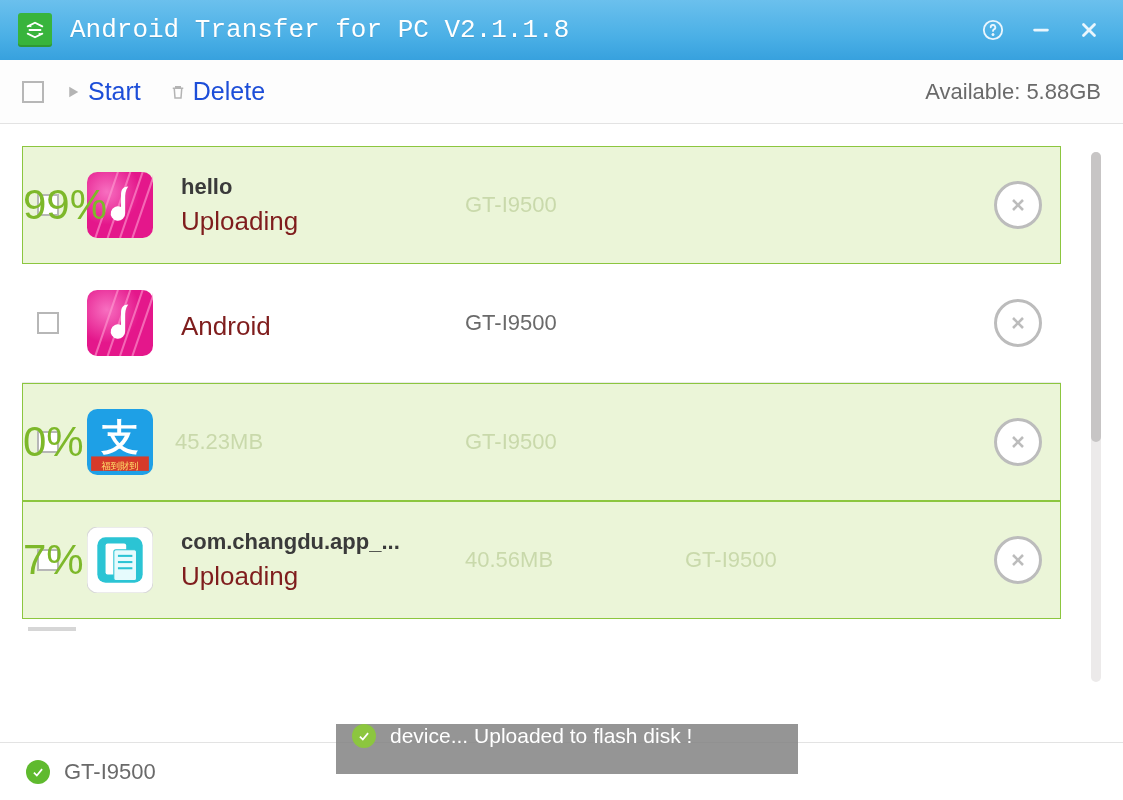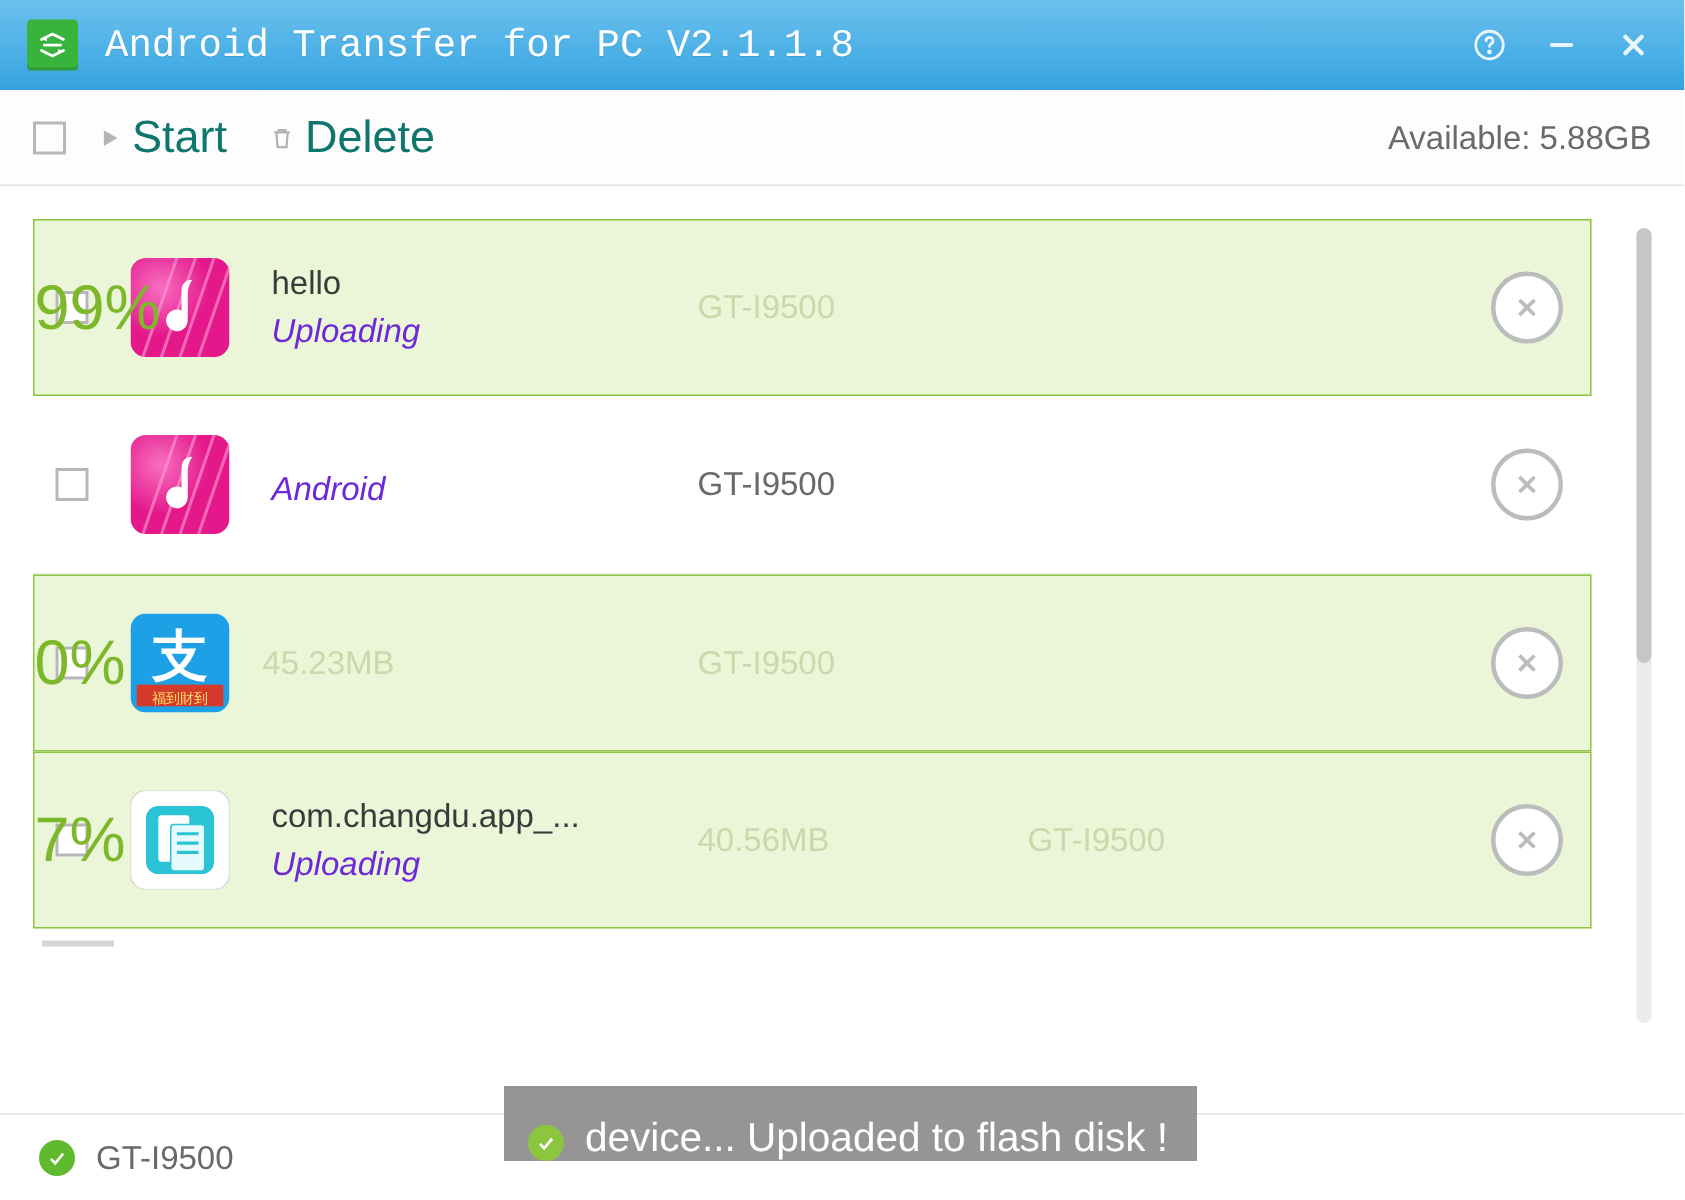--- a/index.html
+++ b/index.html
@@ -33,21 +33,21 @@
     border-bottom: 1px solid #e3e3e3;
     display:flex; align-items:center;
     padding: 0 22px;
     background:#fdfdfd;
   }
   .toolbar .check {
     width:22px; height:22px; border:2px solid #b7b7b7; margin-right:20px; cursor:pointer;
   }
   .toolbar .tbtn {
     display:flex; align-items:center;
-    color:#0f766e; font-size:30px; margin-right:28px; cursor:pointer;
+    color:#1d4ed8; font-size:25px; margin-right:28px; cursor:pointer;
   }
   .toolbar .tbtn svg { width:18px; height:18px; margin-right:6px; }
   .toolbar .right { margin-left:auto; color:#6a6a6a; font-size:22px; }
 
   
   .list-wrap { position:relative; height: calc(800px - 60px - 64px - 58px); padding: 22px 12px 10px 22px; }
   .scrollbar { position:absolute; right:22px; top:28px; width:10px; height:530px; background:#eceaea; border-radius:5px; }
   .scrollthumb { position:absolute; left:0; top:0; width:10px; height:290px; background:#c7c5c5; border-radius:5px; }
 
   .row {
@@ -60,22 +60,22 @@
     margin-right:50px;
   }
   .row.active {
     border:1px solid #8cc63f;
     background: #ebf5d8;
   }
   .row .check { width:22px; height:22px; border:2px solid #b7b7b7; margin-left:14px; cursor:pointer; background:#fff; }
   .row .icon { width:66px; height:66px; border-radius:10px; margin-left:4px; }
   .row .icon svg { width:100%; height:100%; }
   .row .namecol { padding-left:6px; }
-  .row .name { font-size:22px; color:#3a3a3a; font-weight:400; }
-  .row .status { font-size:22px; color:#6d28d9; margin-top:6px;font-style:italic; }
+  .row .name { font-size:22px; color:#3a3a3a; font-weight:700; }
+  .row .status { font-size:26px; color:#7f1d1d; margin-top:6px; }
   .row .size { font-size:22px; color:#6a6a6a; }
   .row.active .size { color:#c9d9ab; }
   .row .device { font-size:22px; color:#6a6a6a; }
   .row.active .device { color:#c9d9ab; }
   .row .pct {
     position:absolute; left:0; right:0; text-align:left;
     font-size:42px; color:#7db82a; font-weight:400; pointer-events:none;
   }
   .row .cancel {
     position:absolute; right:18px; top:50%; transform:translateY(-50%);
@@ -101,22 +101,22 @@
     display:flex; align-items:center; justify-content:center; margin-right:14px;
   }
   .statusbar .ok svg { width:14px; height:14px; stroke:#fff; stroke-width:3; fill:none; }
   .statusbar .dev { font-size:22px; color:#6a6a6a; }
 
   
   .toast {
     position:absolute; left:336px; width:462px; height:50px;
     top: 600px;
     background: rgba(130,130,130,.85);
-    color:#fff; display:flex; align-items:flex-end; padding:0 16px;
-    font-size:27px;
+    color:#fff; display:flex; align-items:flex-start; padding:0 16px;
+    font-size:21px;
   }
   .toast .ok2 { width:24px; height:24px; border-radius:50%; background:#8cc63f; margin-right:14px; display:flex; align-items:center; justify-content:center;}
   .toast .ok2 svg { width:14px; height:14px; stroke:#fff; stroke-width:3; fill:none; }
 
 </style>
 </head>
 <body>
 
 <div class="titlebar">
   <div class="app-icon">

